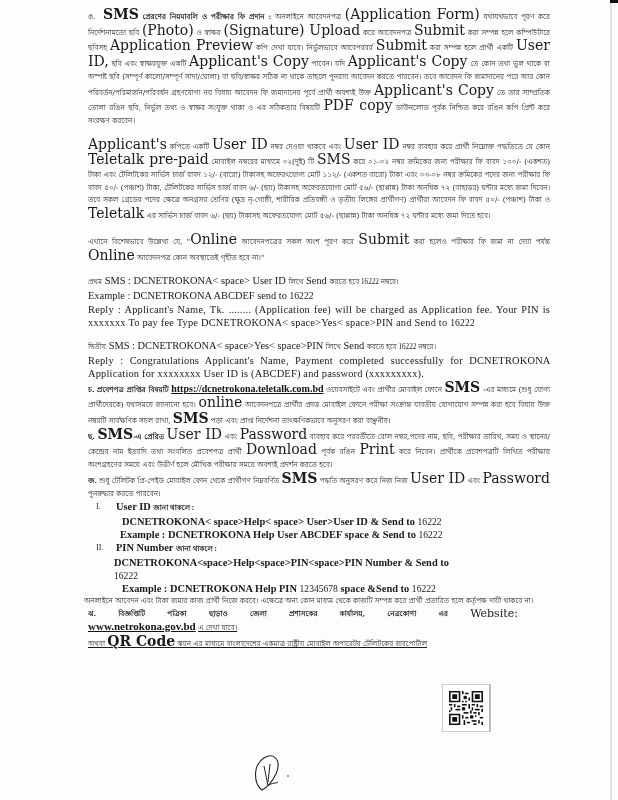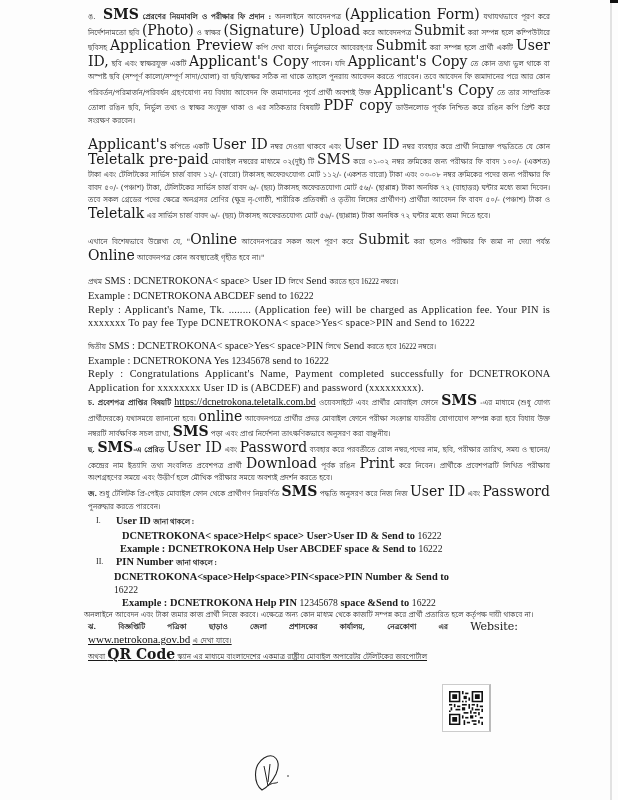--- a/index.html
+++ b/index.html
@@ -13,21 +13,21 @@
   p { margin: 0; }
   .para { font-size: 7.2px; line-height: 12.7px; text-align: justify; }
   .big { font-size: 14px; }
   .bold { font-weight: bold; }
   .gap { height: 10px; }
   .sms { font-size: 10.4px; line-height: 13.2px; font-family: "Liberation Serif", serif; }
   .sms .b { font-weight: normal; }
   .sms .bn { font-size: 7.2px; }
   .sms .num { font-weight: normal; font-size: 9.6px; }
   .reply { text-align: justify; letter-spacing: 0.2px; }
-  a.link { color: #111; text-decoration: underline; font-weight: normal; font-family: "Liberation Serif", serif; font-size: 10px; }
+  a.link { color: #111; text-decoration: underline; font-weight: bold; font-family: "Liberation Serif", serif; font-size: 10px; }
   .list { margin-left: 8px; }
   .list .li { display: flex; font-size: 10.4px; line-height: 13px; font-family: "Liberation Serif", serif; }
   .list .roman { width: 20px; font-size: 8px; }
   .list .indent { margin-left: 26px; align-items: center; }
   .list .indent2 { margin-left: 18px; }
   .underline { text-decoration: underline; }
   .qr { position: absolute; left: 442px; top: 684px; width: 46px; height: 46px; border: 1px solid #ccc; border-right: 2px solid #bbb; background: #fff; display: flex; align-items: center; justify-content: center; }
   .signature { position: absolute; left: 248px; top: 752px; width: 50px; height: 42px; }
   .website-line { display: flex; justify-content: space-between; font-size: 7.2px; line-height: 12px; font-weight: bold; width: 430px; }
   .website-line .web { font-weight: normal; font-size: 11px; }
@@ -47,21 +47,21 @@
     <span>অনলাইনে আবেদনপত্র</span>
     <span class="big">(Application Form)</span>
     <span>যথাযথভাবে পূরণ করে নির্দেশনামতো ছবি</span>
     <span class="big">(Photo)</span>
     <span>ও স্বাক্ষর</span>
     <span class="big">(Signature) Upload</span>
     <span>করে আবেদনপত্র</span>
     <span class="big">Submit</span>
     <span>করা সম্পন্ন হলে কম্পিউটারে ছবিসহ</span>
     <span class="big">Application Preview</span>
-    <span>কপি দেখা যাবে। নির্ভুলভাবে আবেরহণয্র</span>
+    <span>কপি দেখা যাবে। নির্ভুলভাবে আবেপরবর্র</span>
     <span class="big">Submit</span>
     <span>করা সম্পন্ন হলে প্রার্থী একটি</span>
     <span class="big">User ID,</span>
     <span>ছবি এবং স্বাক্ষরযুক্ত একটি</span>
     <span class="big">Applicant's Copy</span>
     <span>পাবেন। যদি</span>
     <span class="big">Applicant's Copy</span>
     <span>তে কোন তথ্য ভুল থাকে বা অস্পষ্ট ছবি (সম্পূর্ণ কালো/সম্পূর্ণ সাদা/ঘোলা) বা ছবি/স্বাক্ষর সঠিক না থাকে তাহলে পুনরায় আবেদন করতে পারবেন। তবে আবেদন ফি জমাদানের পরে আর কোন পরিবর্তন/পরিমার্জন/পরিবর্ধন গ্রহণযোগ্য নয় বিধায় আবেদন ফি জমাদানের পূর্বে প্রার্থী অবশ্যই উক্ত</span>
     <span class="big">Applicant's Copy</span>
     <span>তে তার সাম্প্রতিক তোলা রঙিন ছবি, নির্ভুল তথ্য ও স্বাক্ষর সংযুক্ত থাকা ও এর সঠিকতার বিষয়টি</span>
@@ -121,26 +121,20 @@
 
   <div class="gap"></div>
 
   <div class="sms">
     <p>
       <span class="bn b">দ্বিতীয়</span>
       <span>SMS : DCNETROKONA&lt; space&gt;Yes&lt; space&gt;PIN</span>
       <span class="bn">লিখে</span>
       <span class="b">Send</span>
       <span class="bn">করতে হবে 16222 নম্বরে।</span>
-    </p>
-    <p>
-      <span class="b">Example : DCNETROKONA Yes</span>
-      <span class="num">12345678</span>
-      <span class="b">send to</span>
-      <span class="num">16222</span>
     </p>
     <p class="reply">
       <span class="b">Reply : Congratulations Applicant's Name, Payment completed successfully for DCNETROKONA</span>
       <span>Application for  xxxxxxxx User ID is (ABCDEF) and password (xxxxxxxxx).</span>
     </p>
   </div>
 
   <p class="para">
     <span class="bold">চ. প্রবেশপত্র প্রাপ্তির বিষয়টি</span>
     <a class="link">https://dcnetrokona.teletalk.com.bd</a>

